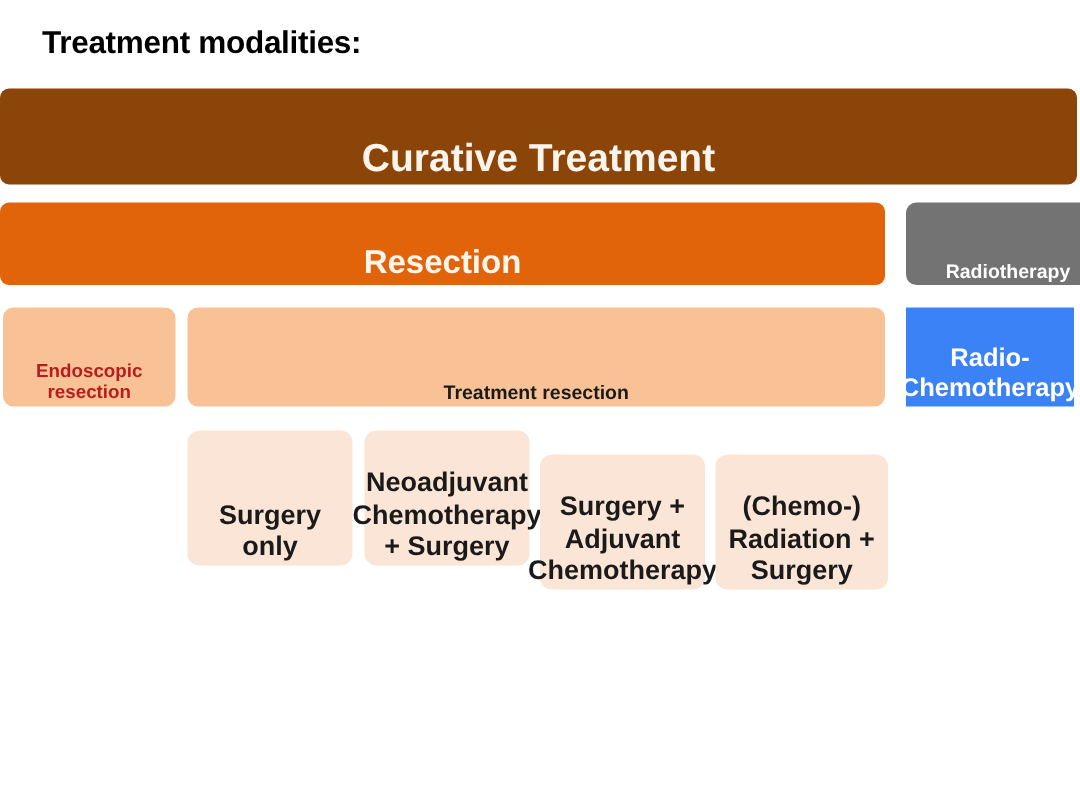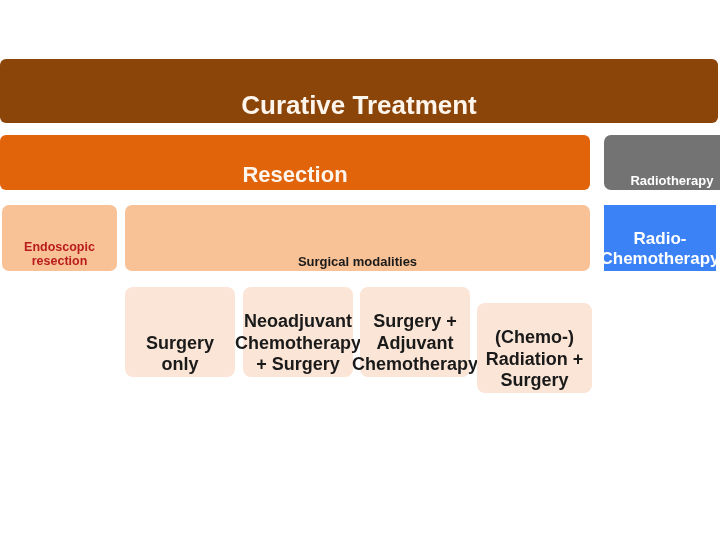--- a/index.html
+++ b/index.html
@@ -127,30 +127,31 @@
     top: 287px;
     height: 90px;
     background: #FBE5D6;
     color: #1A1A1A;
     font-size: 18px;
     font-weight: bold;
     border-radius: 8px;
   }
   .lvl4-a { left: 125px;  width: 110px; }
   .lvl4-b { left: 243px;  width: 110px; }
-  .lvl4-c { left: 360px;  width: 110px; }
+  .lvl4-c { left: 360px;  width: 110px; margin-top: 16px; }
   .lvl4-d { left: 477px;  width: 115px; margin-top: 16px; }
 
   .line { display: block; }
 </style>
 </head>
 <body>
 
 <div id="slide">
 
+  <div class="slide-title">Treatment modalities:</div>
 
   <div class="box lvl1">
     <span>Curative Treatment</span>
   </div>
 
   <div class="box lvl2-resection">
     <span>Resection</span>
   </div>
 
   <div class="box lvl2-radiotherapy">
@@ -158,21 +159,21 @@
   </div>
 
   <div class="box lvl3-endoscopic">
     <span>
       <span class="line">Endoscopic</span>
       <span class="line">resection</span>
     </span>
   </div>
 
   <div class="box lvl3-surgical">
-    <span>Surgical modalities</span>
+    <span>Treatment resection</span>
   </div>
 
   <div class="box lvl3-radiochemo">
     <span>
       <span class="line">Radio-</span>
       <span class="line">Chemotherapy</span>
     </span>
   </div>
 
   <div class="box lvl4 lvl4-a">

